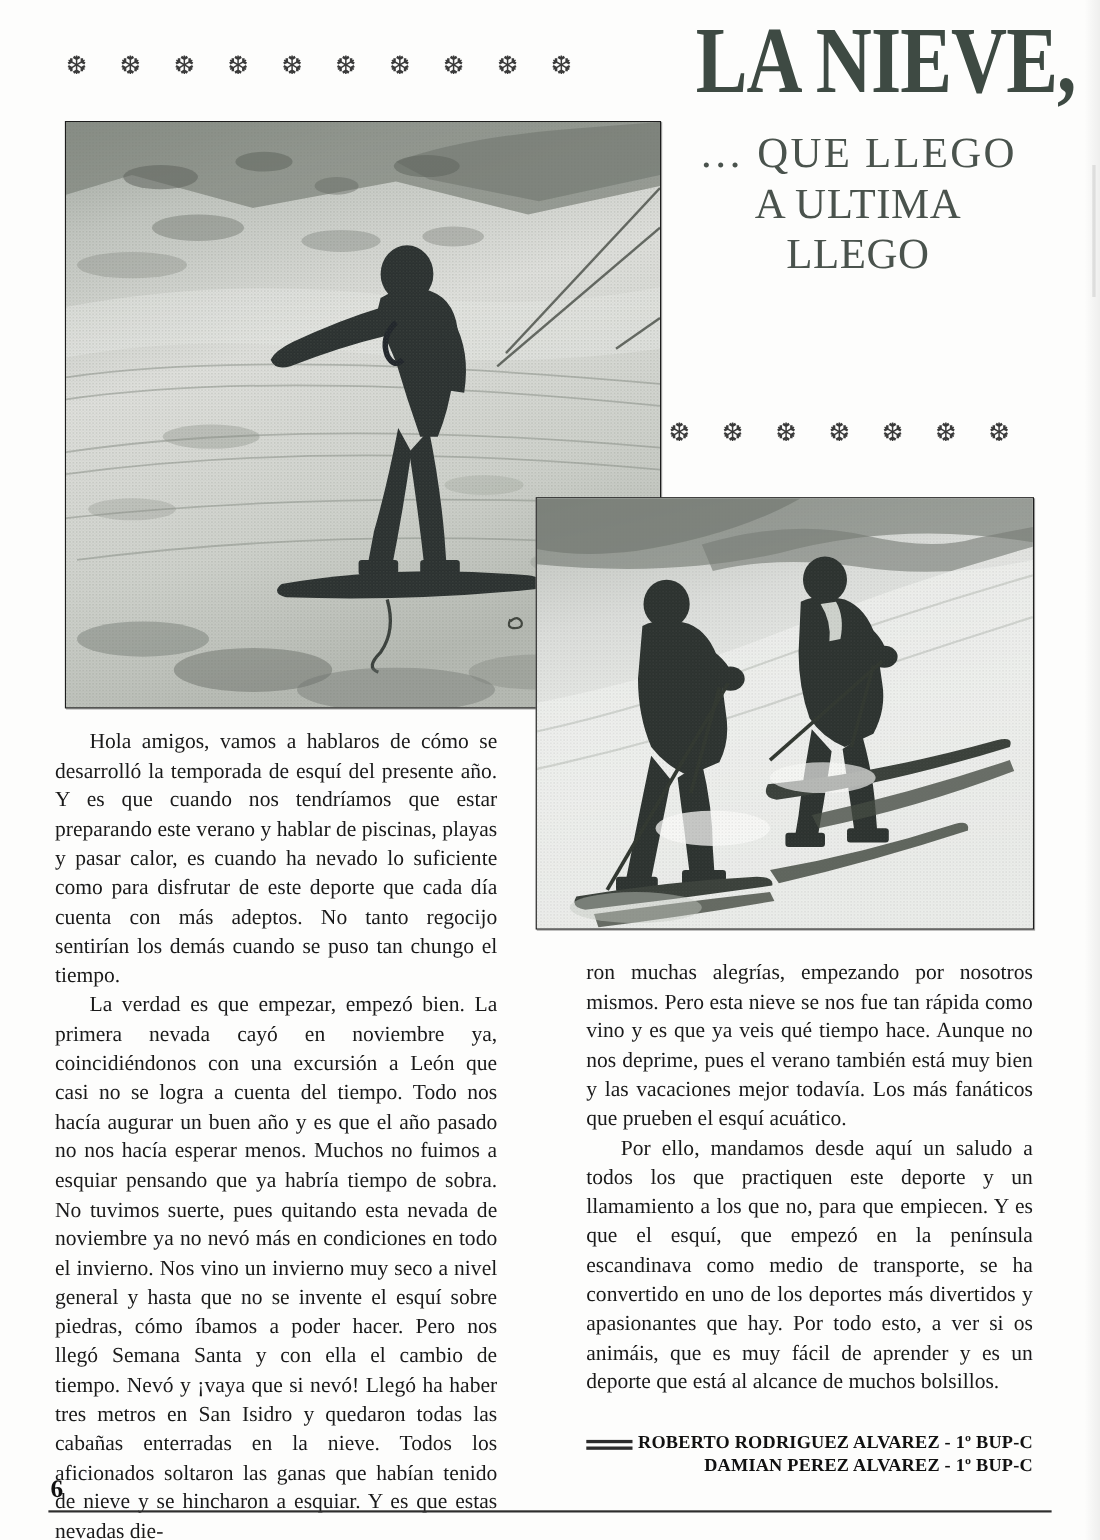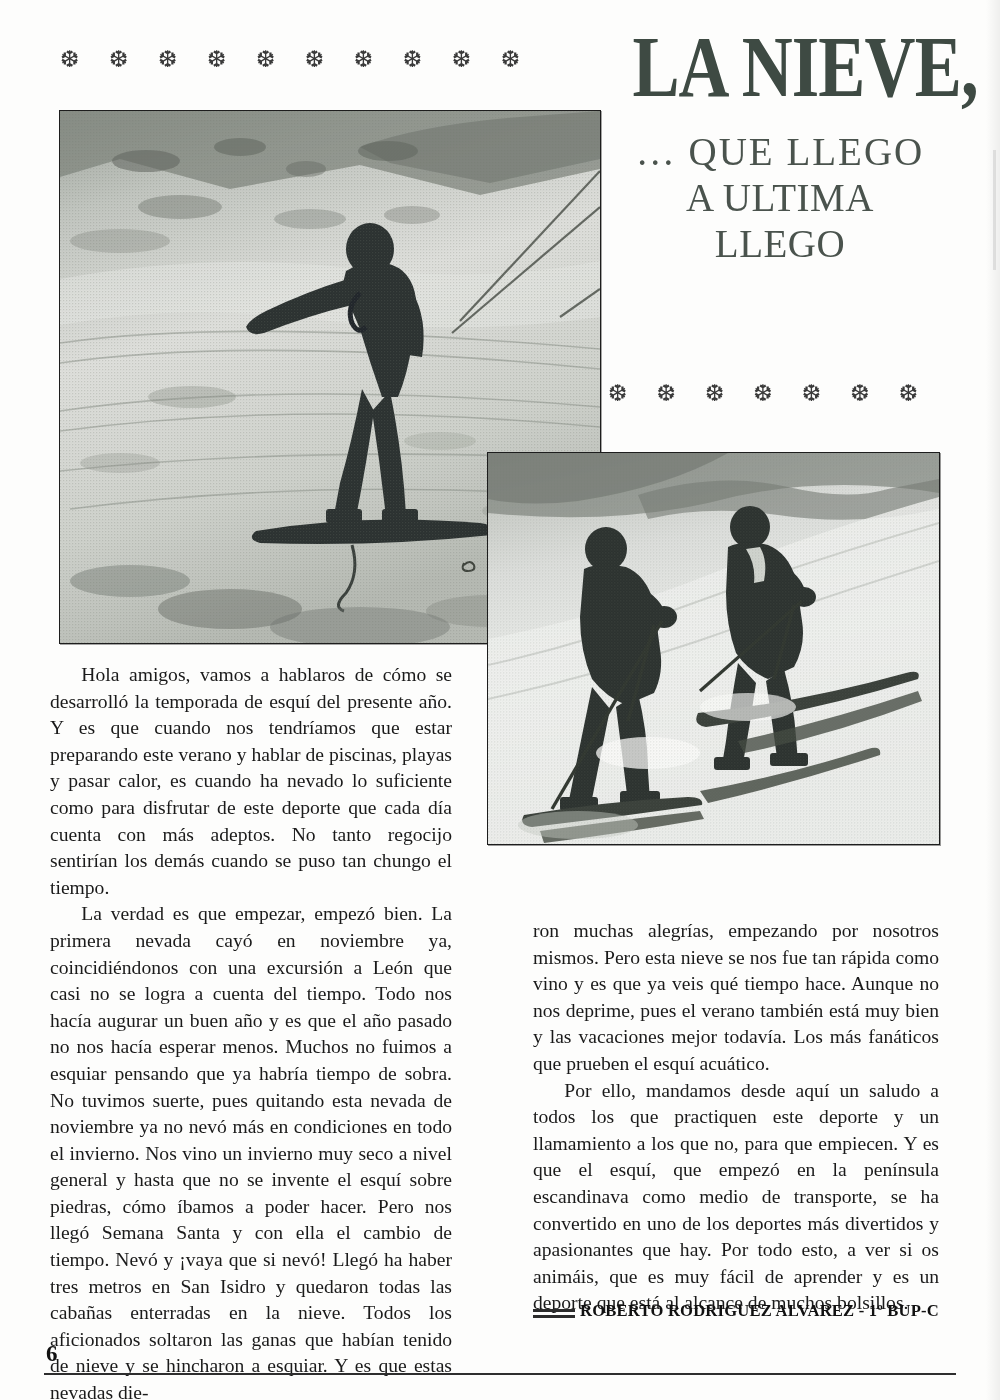--- a/index.html
+++ b/index.html
@@ -55,21 +55,21 @@
     left: 608px;
     top: 382px;
     width: 310px;
     justify-content: space-between;
   }
 
   
   .masthead {
     position: absolute;
     left: 600px;
-    top: 28px;
+    top: 16px;
     width: 360px;
     text-align: center;
   }
   .title-main {
     font-family: "Liberation Serif", serif;
     font-weight: bold;
     font-size: 86px;
     line-height: 0.92;
     color: #3e4a43;
     letter-spacing: -1px;
@@ -129,21 +129,21 @@
   #col-left {
     left: 50px;
     top: 662px;
     width: 402px;
   }
   #col-right {
     left: 533px;
     top: 872px;
     width: 406px;
   }
-  #col-right p.continuation { text-indent: 0; margin-top: 46px; }
+  #col-right p.continuation { text-indent: 0; }
 
   
   .byline {
     position: absolute;
     left: 533px;
     top: 1300px;
     width: 406px;
     display: flex;
     align-items: flex-start;
     justify-content: flex-end;
@@ -398,20 +398,21 @@
 
   <div class="col" id="col-right">
     <p class="continuation">ron muchas alegrías, empezando por nosotros mismos. Pero esta nieve se nos fue tan rápida como vino y es que ya veis qué tiempo hace. Aunque no nos deprime, pues el verano también está muy bien y las vacaciones mejor todavía. Los más fanáticos que prueben el esquí acuático.</p>
     <p>Por ello, mandamos desde aquí un saludo a todos los que practiquen este deporte y un llamamiento a los que no, para que empiecen. Y es que el esquí, que empezó en la península escandinava como medio de transporte, se ha convertido en uno de los deportes más divertidos y apasionantes que hay. Por todo esto, a ver si os animáis, que es muy fácil de aprender y es un deporte que está al alcance de muchos bolsillos.</p>
   </div>
 
   <div class="byline">
     <div class="byline-rule"></div>
     <div class="byline-names">
       <div>ROBERTO RODRIGUEZ ALVAREZ - 1º BUP-C</div>
+      <div>DAMIAN PEREZ ALVAREZ - 1º BUP-C</div>
     </div>
   </div>
 
   <div class="folio">6</div>
   <div class="footer-rule"></div>
 
   <div class="scan-edge"></div>
   <div class="scan-edge-crease"></div>
 </div>
 

